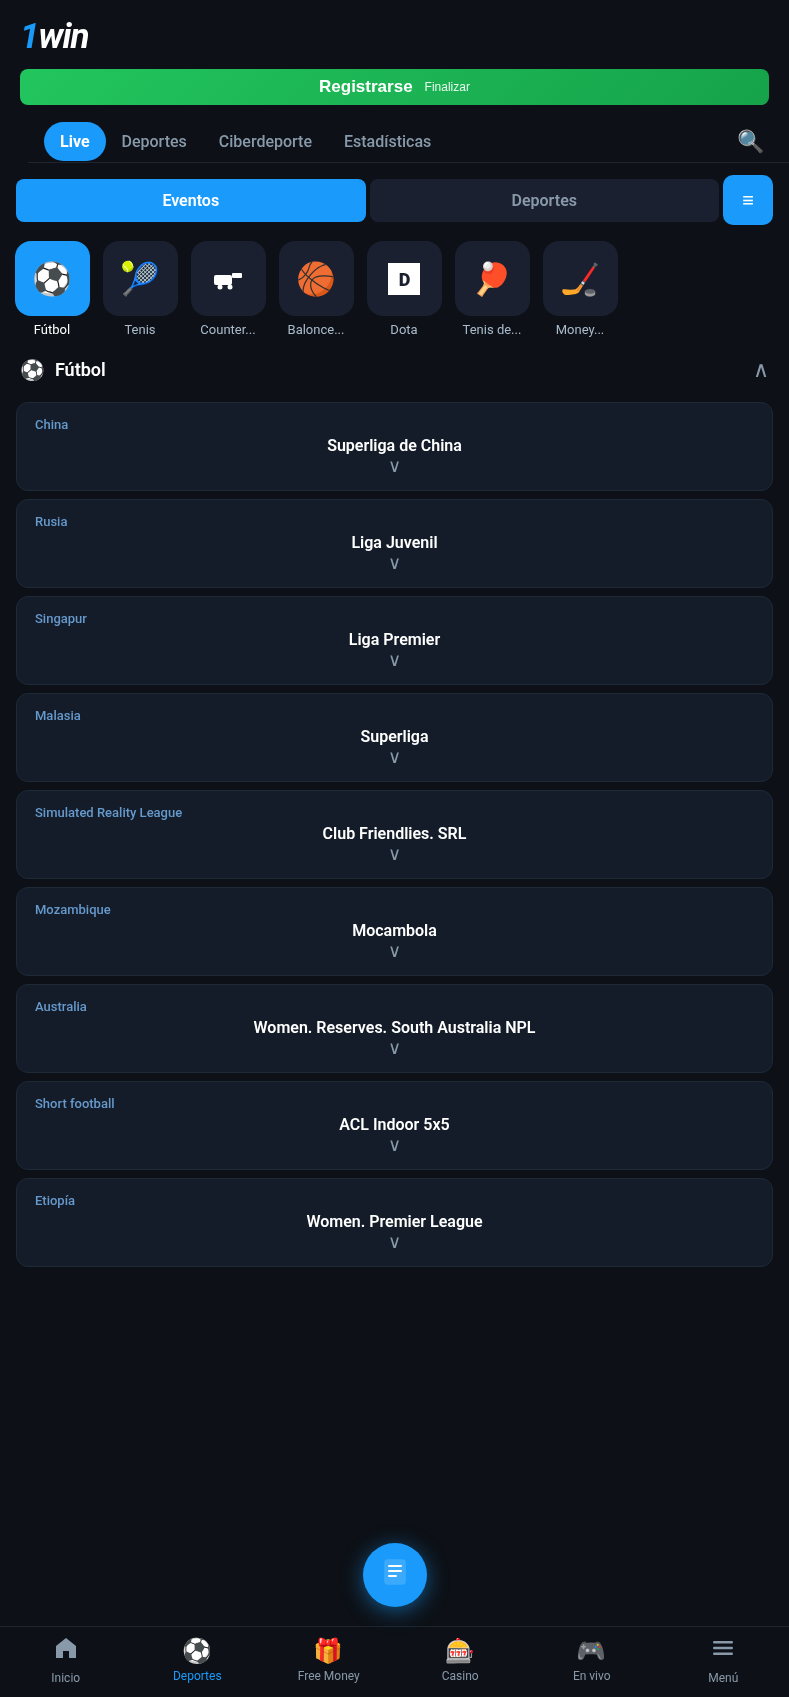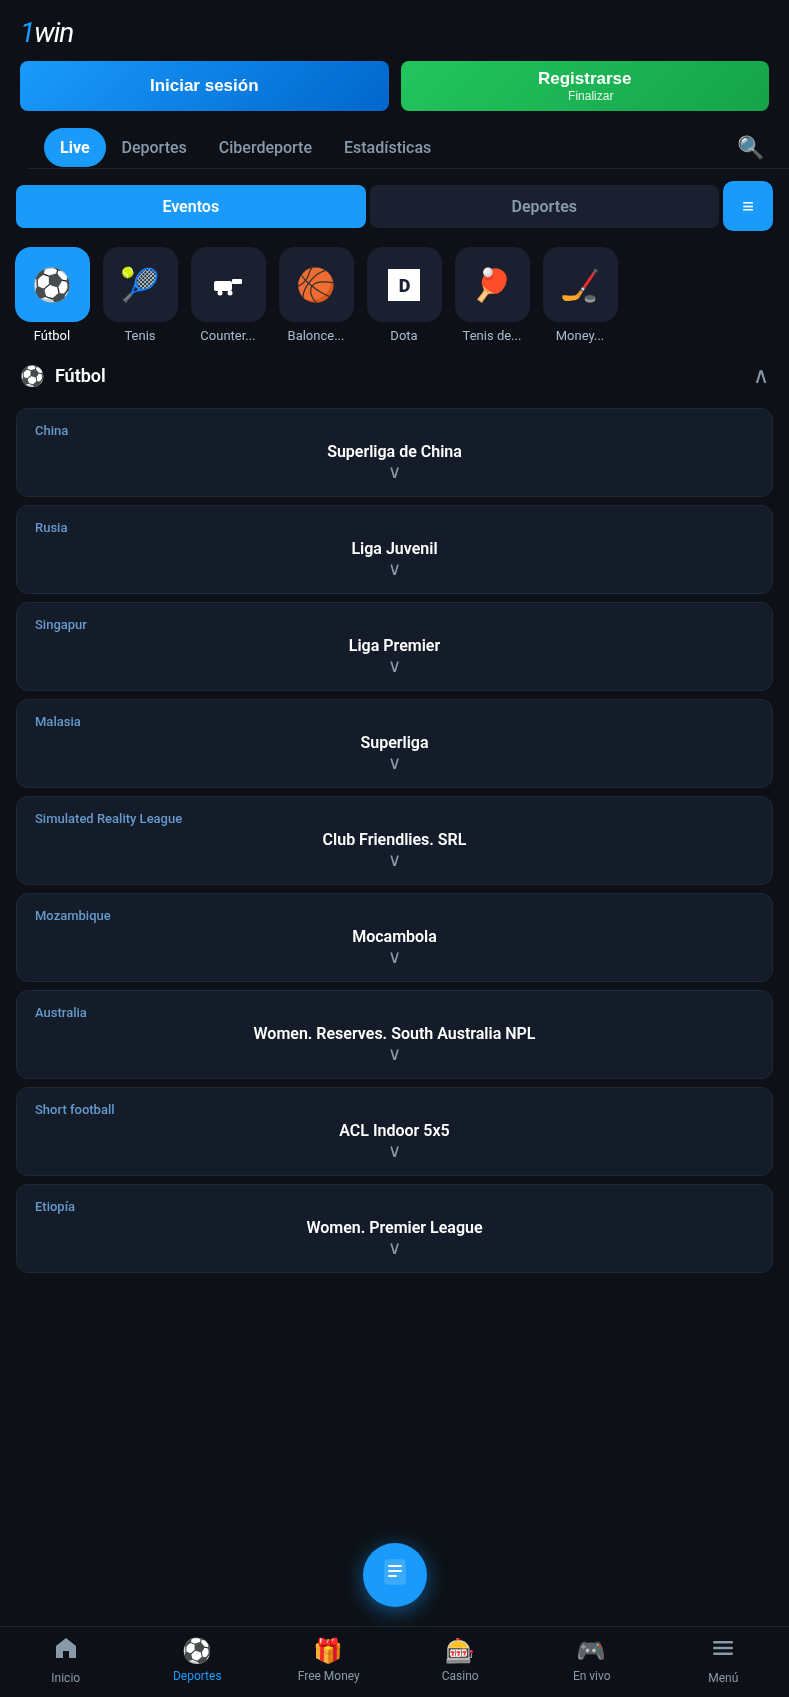--- a/index.html
+++ b/index.html
@@ -15,22 +15,22 @@
     }
 
     
     .header {
       background-color: #0d1117;
       padding: 16px 20px 12px 20px;
       display: flex;
       align-items: center;
     }
     .logo {
-      font-size: 28px;
-      font-weight: 400;
+      font-size: 35px;
+      font-weight: 700;
       color: #ffffff;
       font-style: italic;
       letter-spacing: -1px;
     }
     .logo .one {
       color: #1a9bfc;
     }
     .logo .win {
       color: #ffffff;
     }
@@ -56,21 +56,20 @@
       flex: 1;
       background: linear-gradient(135deg, #22c55e, #16a34a);
       color: white;
       border: none;
       border-radius: 8px;
       padding: 8px 20px;
       font-size: 17px;
       font-weight: 700;
       cursor: pointer;
       display: flex;
-      flex-direction: column;
       align-items: center;
       justify-content: center;
     }
     .btn-register .sub {
       font-size: 12px;
       font-weight: 400;
       opacity: 0.9;
       margin-left: 12px;
     }
 
@@ -312,21 +311,20 @@
 </head>
 <body>
 
 <div class="header">
   <div class="logo">
     <span class="one">1</span><span class="win">win</span>
   </div>
 </div>
 
 <div class="auth-buttons">
-  <button class="btn-login">Iniciar sesión</button>
   <button class="btn-register">
     <span>Registrarse</span>
     <span class="sub">Finalizar</span>
   </button>
 </div>
 
 <div class="nav-tabs">
   <div class="nav-tab active">Live</div>
   <div class="nav-tab">Deportes</div>
   <div class="nav-tab">Ciberdeporte</div>

